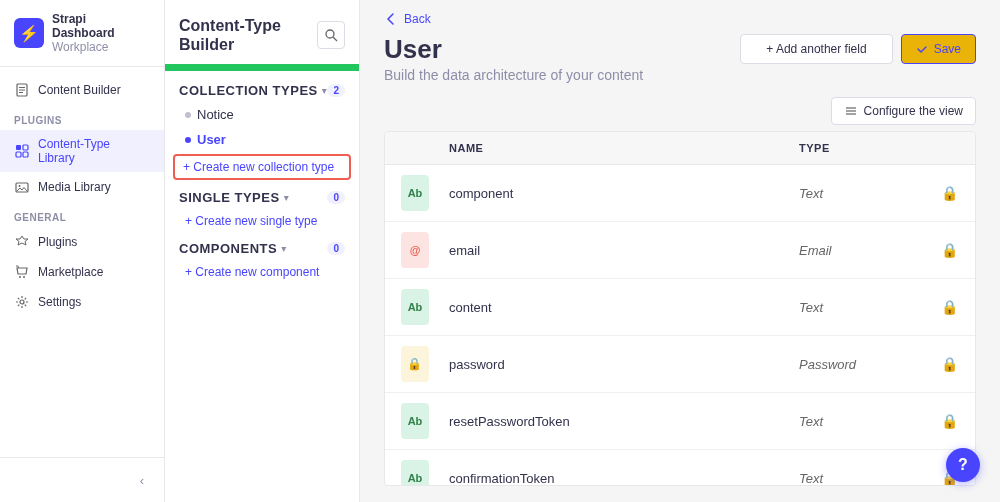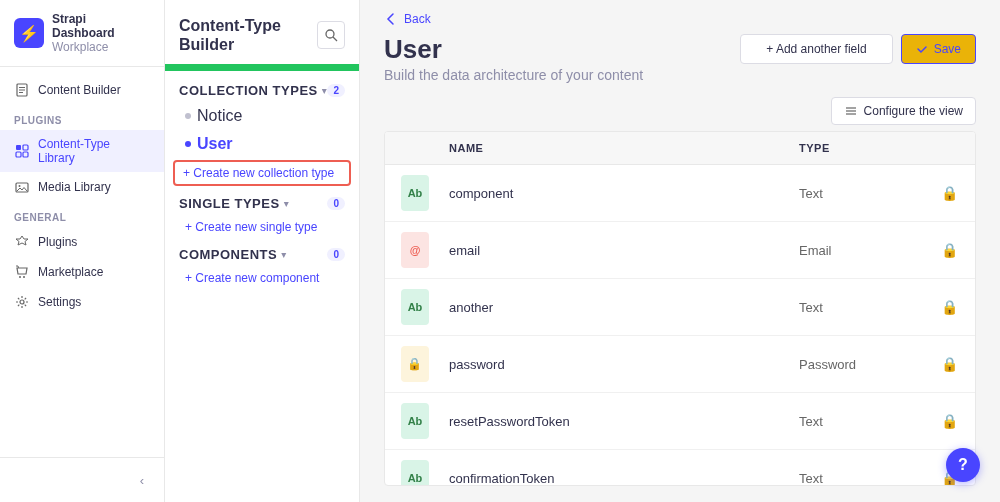--- a/index.html
+++ b/index.html
@@ -134,21 +134,21 @@
       font-weight: 600;
     }
 
     .nav-item {
       display: flex;
       align-items: center;
       gap: 6px;
       padding: 5px 14px 5px 20px;
       cursor: pointer;
       color: #32324d;
-      font-size: 16px;
+      font-size: 13px;
     }
     .nav-item.active { color: #4945ff; font-weight: 600; }
     .nav-dot {
       width: 6px;
       height: 6px;
       border-radius: 50%;
       background: #c0c0cf;
       flex-shrink: 0;
     }
     .nav-dot.active { background: #4945ff; }
@@ -284,21 +284,21 @@
       align-items: center;
       justify-content: center;
       font-size: 11px;
       font-weight: 700;
       flex-shrink: 0;
     }
     .field-icon.green { background: #d9f4e7; color: #328048; }
     .field-icon.red { background: #fce4e2; color: #ee5e52; }
     .field-icon.orange { background: #fdf4dc; color: #d97706; }
     .field-name { font-size: 13px; color: #32324d; font-weight: 500; }
-    .field-type { font-size: 13px; color: #666; }
+    .field-type { font-size: 13px; color: #666; font-style: italic; }
     .lock-icon { color: #c0c0cf; font-size: 14px; text-align: right; }
 
     .toggle-icon {
       width: 28px;
       height: 28px;
       border-radius: 4px;
       background: #d9f4e7;
       display: flex;
       align-items: center;
       justify-content: center;
@@ -534,21 +534,21 @@
 
     <div class="table-row">
       <div class="field-icon red">@</div>
       <div class="field-name">email</div>
       <div class="field-type">Email</div>
       <div class="lock-icon">🔒</div>
     </div>
 
     <div class="table-row">
       <div class="field-icon green">Ab</div>
-      <div class="field-name">another</div>
+      <div class="field-name">content</div>
       <div class="field-type">Text</div>
       <div class="lock-icon">🔒</div>
     </div>
 
     <div class="table-row">
       <div class="field-icon orange" style="font-size:12px;">🔒</div>
       <div class="field-name">password</div>
       <div class="field-type">Password</div>
       <div class="lock-icon">🔒</div>
     </div>

